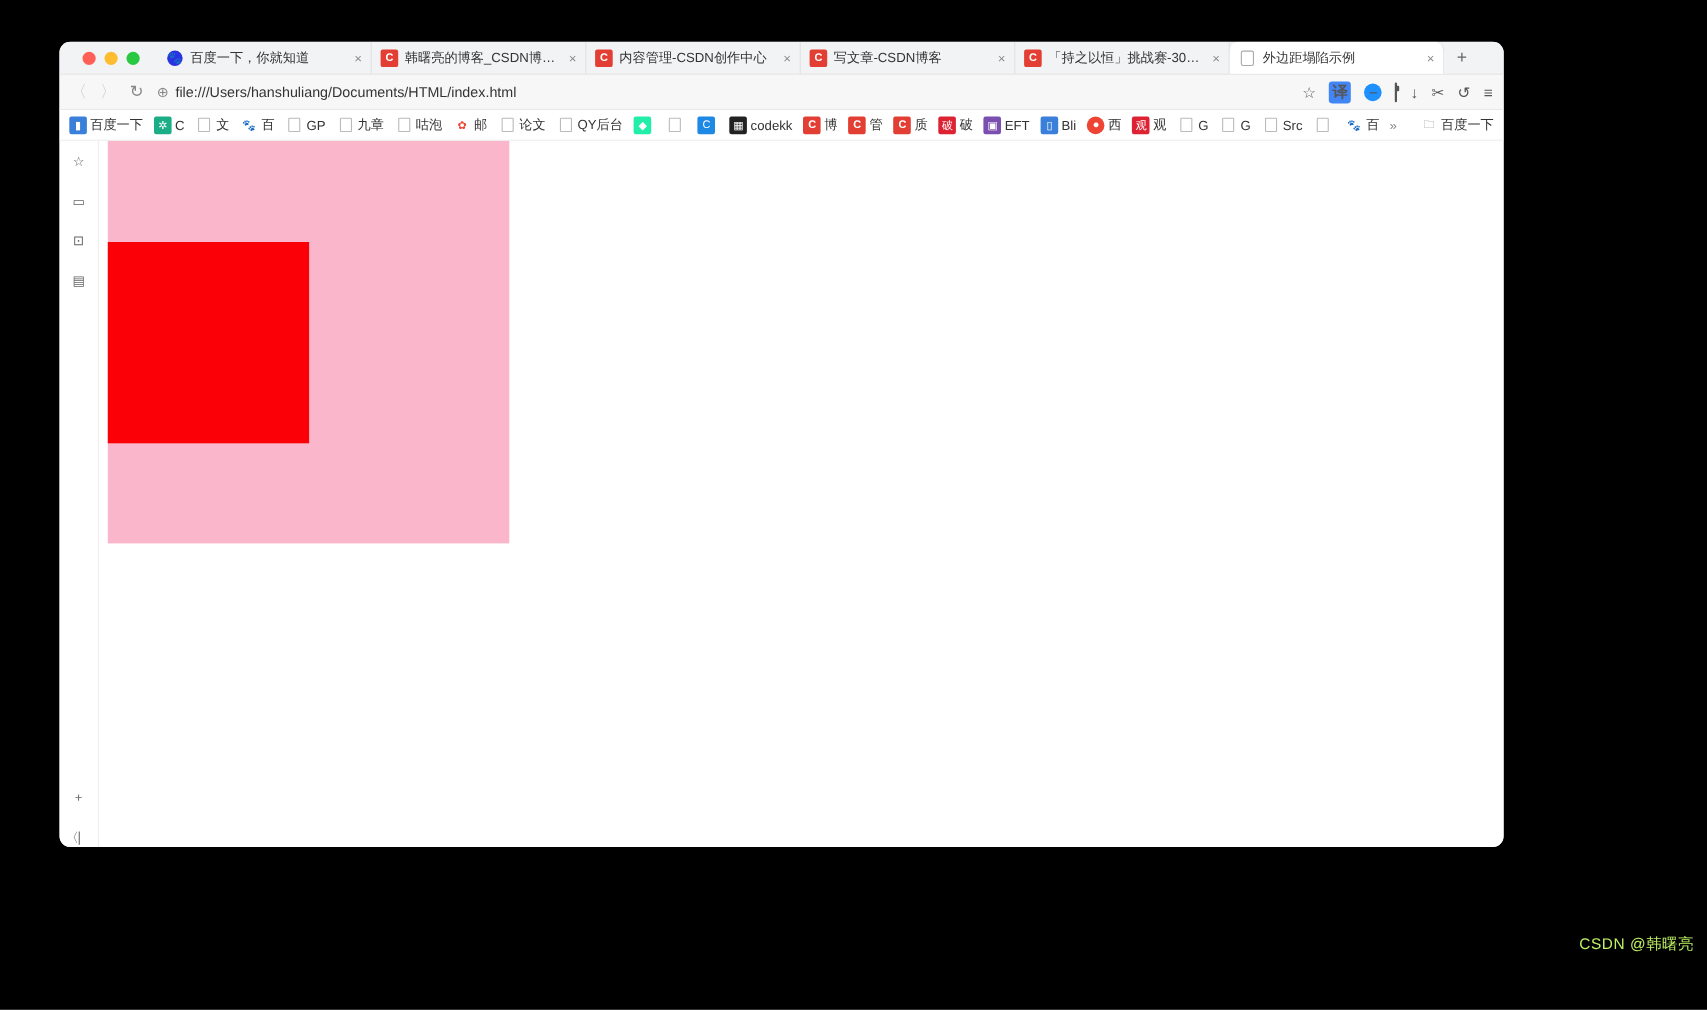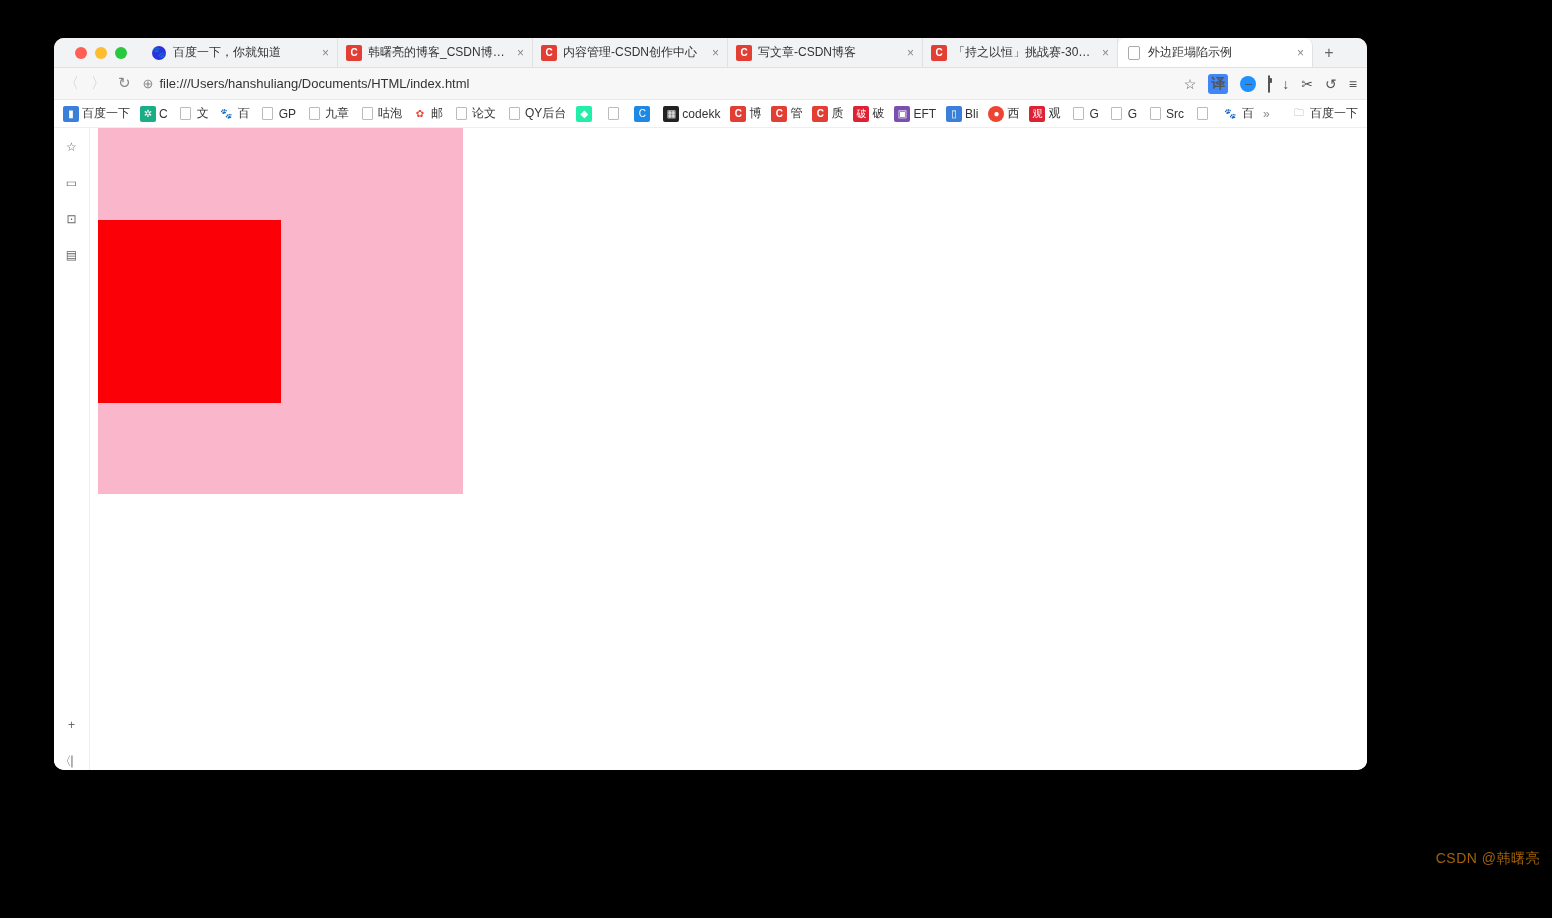--- a/index.html
+++ b/index.html
@@ -116,21 +116,21 @@
       flex-direction: column;
       align-items: center;
       padding-top: 10px;
       gap: 18px;
     }
     .rail-icon { width:18px; height:18px; color:#666; display:flex; align-items:center; justify-content:center; cursor:pointer; }
     .rail-spacer { flex:1; }
     .viewport { flex:1; background:#fff; position:relative; }
     .pink-box { position:absolute; left:8px; top:0; width:365px; height:366px; background:#fab6cb; }
     .red-box { position:absolute; left:0; top:92px; width:183px; height:183px; background:#fb0006; }
-    .watermark { position:absolute; right:12px; bottom:50px; color:#a16207; font-size:14px; letter-spacing:0.5px; }
+    .watermark { position:absolute; right:12px; bottom:50px; color:#bef264; font-size:14px; letter-spacing:0.5px; }
   </style>
 </head>
 <body>
 
 <div class="browser-window">
 
   <div class="title-bar">
     <div class="window-dots">
       <div class="dot dot-red"></div>
       <div class="dot dot-yellow"></div>

